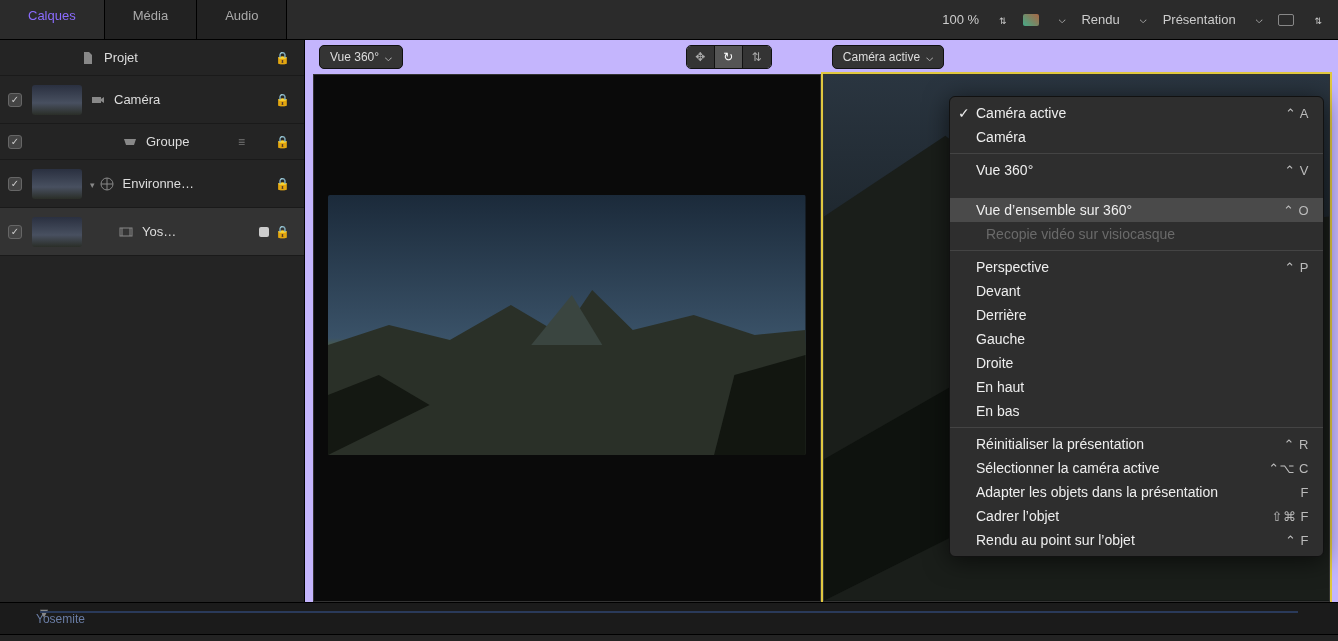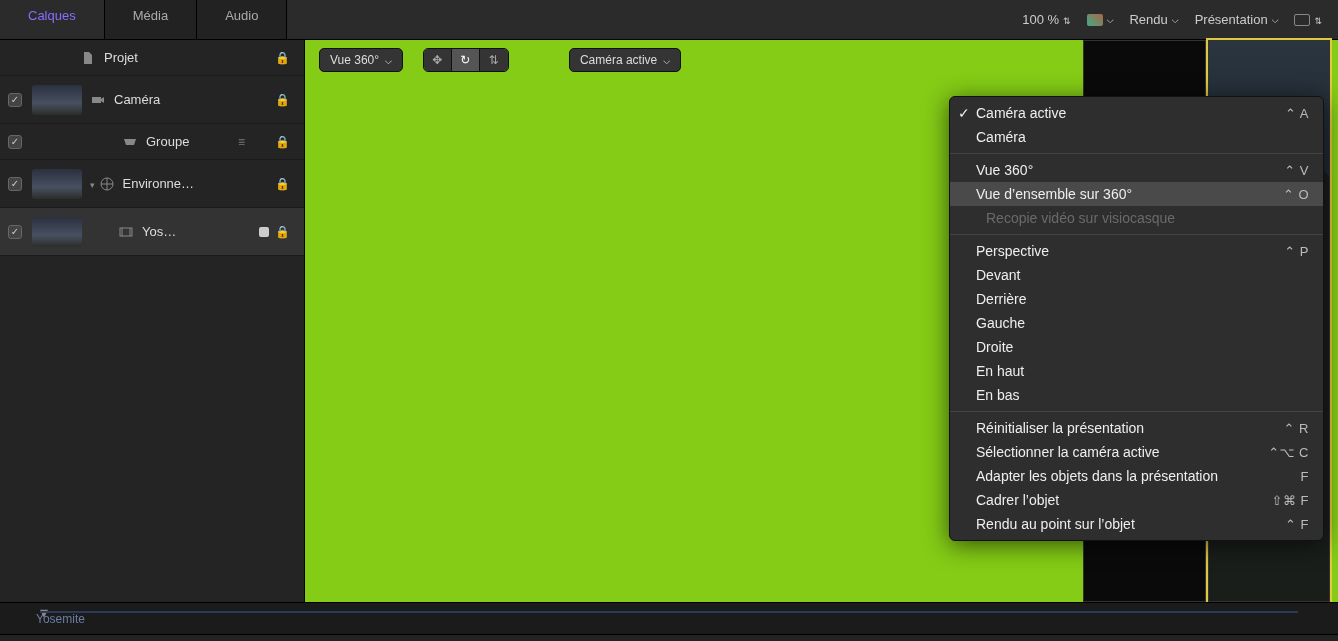--- a/index.html
+++ b/index.html
@@ -4,29 +4,29 @@
 <style>
   * { box-sizing: border-box; margin: 0; padding: 0; font-family: -apple-system, "Helvetica Neue", Arial, sans-serif; }
   body { width: 1338px; height: 641px; background: #1a1a1a; color: #ccc; overflow: hidden; position: relative; }
   
   
   .tabs { display: flex; height: 40px; background: #2b2b2b; border-bottom: 1px solid #000; }
   .tab { padding: 0 28px; line-height: 32px; font-size: 13px; color: #aaa; border-right: 1px solid #000; cursor: pointer; }
   .tab.active { background: #2b2b2b; color: #8b6cff; font-weight: 500; }
   .tab:not(.active) { background: #222; }
   .top-right { margin-left: auto; display: flex; align-items: center; gap: 4px; padding-right: 10px; font-size: 13px; color: #ccc; }
-  .tr-item { padding: 0 6px; display:flex; align-items:center; gap:4px; cursor:pointer;text-align:right; }
+  .tr-item { padding: 0 6px; display:flex; align-items:center; gap:20px; cursor:pointer;text-align:right; }
   .chev { font-size: 9px; display:inline-block; transform: translateY(1px); }
   .color-swatch { width: 16px; height: 12px; background: linear-gradient(45deg,#4a8,#a64); border-radius:2px; }
   .mini-screen { width:16px; height:12px; border:1px solid #888; border-radius:2px; }
 
   
   .main { display:flex; height: 562px; }
   .left-panel { width: 305px; background: #242424; border-right: 1px solid #000; display:flex; flex-direction:column; }
-  .right-area { flex:1; background:#84cc16; display:flex; flex-direction:row; position:relative; }
+  .right-area { flex:1; background:#c4b5fd; display:flex; flex-direction:column; position:relative; }
 
   
   .layer-row { display:flex; align-items:center; height:48px; padding:0 8px; border-bottom:1px solid #1a1a1a; font-size:13px; color:#ddd; position:relative; }
   .layer-row.short { height:36px; }
   .checkbox { width:14px; height:14px; background:#444; border:1px solid #666; border-radius:3px; margin-right:10px; display:flex; align-items:center; justify-content:center; }
   .check { font-size:10px; color:#ccc; }
   .thumb { width:50px; height:30px; background:linear-gradient(#2a3040,#485060 60%,#2a2e28); border-radius:3px; margin-right:8px; }
   .layer-icon { width:16px; height:16px; color:#888; margin-right:8px; display:flex; align-items:center; justify-content:center; }
   .lock { margin-left:auto; color:#666; font-size:12px; padding:0 6px; }
   .layer-row .label { flex:1; }
@@ -46,21 +46,21 @@
   
   .viewports { flex:1; display:flex; position:relative; padding:0 8px; gap:2px; }
   .viewport { flex:1; background:#0a0a0a; border:1px solid #333; position:relative; overflow:hidden; }
   .viewport.selected { outline:2px solid #e0c840; }
   .pano { position:absolute; top:120px; left:14px; right:14px; height:260px; border-radius:2px; overflow:hidden; }
 
   
   .menu { position:absolute; top:56px; right:14px; width:375px; background:#2e2e2e; border:1px solid #111; border-radius:6px; box-shadow:0 4px 24px rgba(0,0,0,0.6); padding:4px 0; font-size:14px; color:#eee; z-index:50; }
   .menu-item { display:flex; align-items:center; padding:2px 14px 2px 26px; height:24px; position:relative; cursor:pointer; }
   .menu-item .sc { margin-left:auto; color:#bbb; font-size:13px; letter-spacing:0.5px; }
-  .menu-item.highlight { background:#4a4a4a; }
+  .menu-item.highlight { background:#4a4a4a;margin-top:16px; }
   .menu-item.disabled { color:#6a6a6a;padding-left:36px; }
   .menu-item .checkmark { position:absolute; left:8px; }
   .menu-sep { height:1px; background:#444; margin:4px 0; }
   .cursor { position:absolute; width:16px; height:20px; pointer-events:none; }
 
   
   .timeline { height:32px; background:#1b1b1b; border-top:1px solid #000; display:flex; align-items:center; padding:0 36px; font-size:12px; color:#6a7da5; position:relative; }
   .tl-label { }
   .tl-bar { position:absolute; left:40px; right:40px; top:8px; height:2px; background:#2a3a5a; }
   .playhead { position:absolute; left:40px; top:0; color:#888; font-size:16px; }

